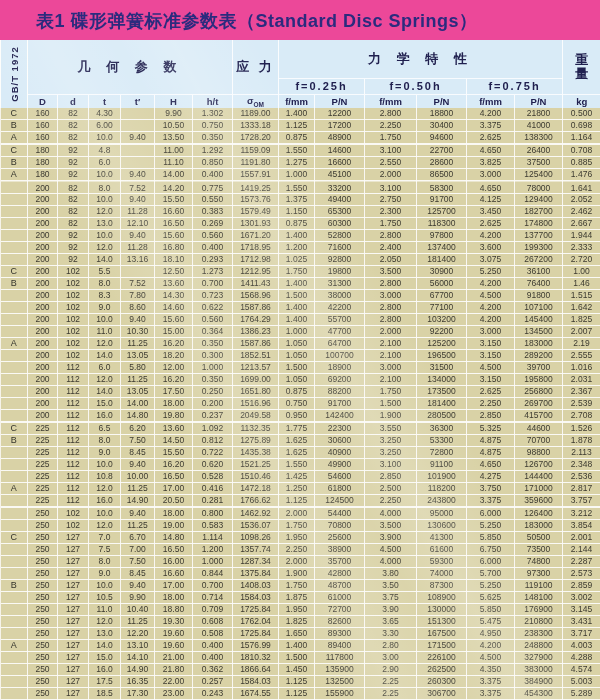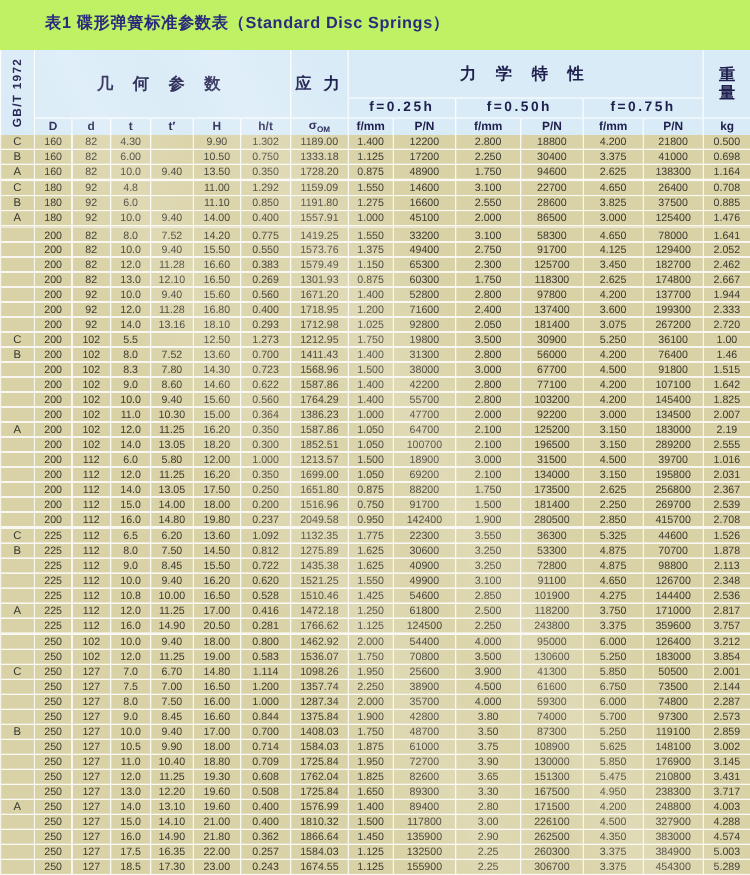--- a/index.html
+++ b/index.html
@@ -4,22 +4,22 @@
 <style>
   html,body{margin:0;padding:0;}
   body{
     width:600px;height:700px;overflow:hidden;position:relative;
     background:#f6f3ea;
     font-family:"Liberation Sans","DejaVu Sans",sans-serif;
     color:#3c3a30;
   }
   .title-bar{
     height:40px;box-sizing:border-box;padding:9px 0 0 36px;
-    background:#bef264;
-    font-size:13px;font-weight:bold;color:#2b2b7e;
+    background:#ec4899;
+    font-size:18px;font-weight:bold;color:#2b2b7e;
     letter-spacing:0.5px;white-space:nowrap;
   }
   table.spring{
     width:600px;height:660px;border-collapse:collapse;table-layout:fixed;
   }
   
   thead th{
     background:#d9ebf7;color:#20204f;font-weight:bold;
     padding:0;margin:0;text-align:center;vertical-align:middle;
     border-left:1px solid rgba(255,255,255,0.85);

